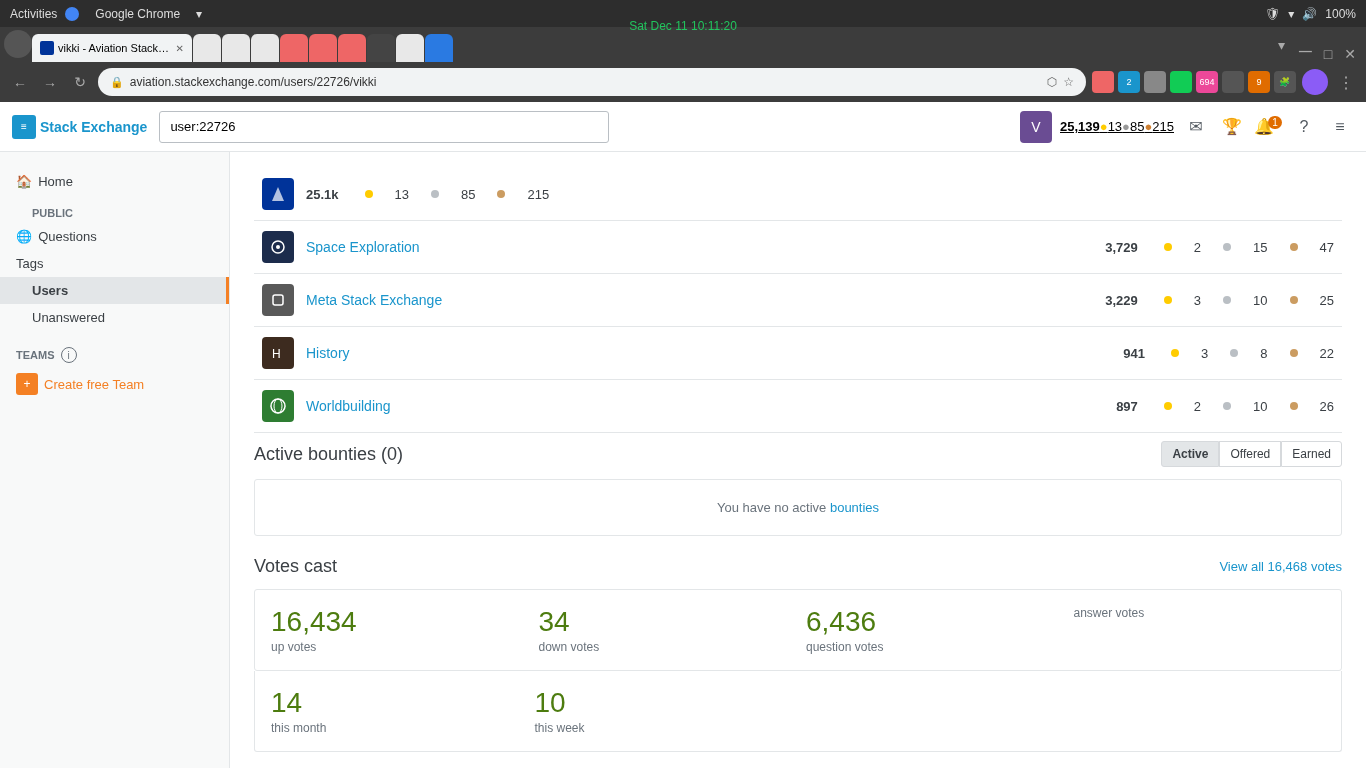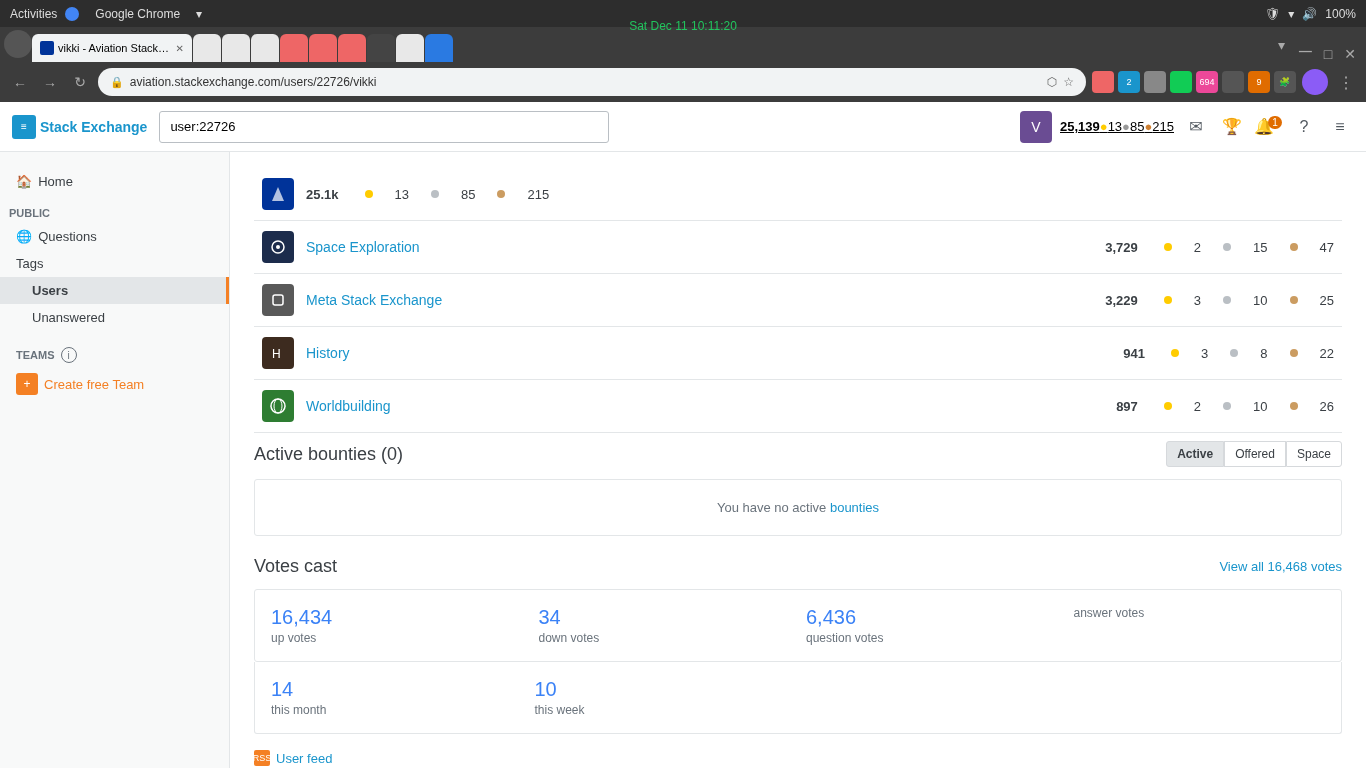--- a/index.html
+++ b/index.html
@@ -125,21 +125,21 @@
     .sidebar-item {
       padding: 6px 16px;
       cursor: pointer;
       color: #3b4045;
       font-size: 13px;
       display: flex;
       align-items: center;
       gap: 6px;
     }
     .sidebar-item.active { background: #e3e6e8; font-weight: bold; border-right: 3px solid #f48024; }
-    .sidebar-section-title { padding: 12px 9px 4px; font-size: 11px; font-weight: bold; color: #6a737c; text-transform: uppercase; }
+    .sidebar-section-title { padding: 12px 32px 4px; font-size: 11px; font-weight: bold; color: #6a737c; text-transform: uppercase; }
     .create-team { display: flex; align-items: center; gap: 6px; padding: 6px 16px; color: #f48024; font-size: 13px; cursor: pointer; }
 
     
     .main-content {
       flex: 1;
       overflow-y: auto;
       padding: 16px 24px;
       background: #fff;
     }
     .community-row {
@@ -195,21 +195,21 @@
     .view-all-link { font-size: 13px; color: #1a95cc; text-decoration: none; cursor: pointer; }
     .votes-grid {
       border: 1px solid #e3e6e8;
       border-radius: 3px;
       padding: 16px;
       display: grid;
       grid-template-columns: 1fr 1fr 1fr 1fr;
       gap: 16px;
     }
     .vote-stat { display: flex; flex-direction: column; }
-    .vote-number { font-size: 20px; color: #3b82f6; margin-bottom: 2px; }
+    .vote-number { font-size: 28px; color: #4d7c0f; margin-bottom: 2px; }
     .vote-label { font-size: 12px; color: #6a737c; }
     .votes-grid-2 {
       border: 1px solid #e3e6e8;
       border-top: none;
       border-radius: 0 0 3px 3px;
       padding: 16px;
       display: grid;
       grid-template-columns: 1fr 1fr 1fr 1fr;
     }
 
@@ -478,21 +478,21 @@
             </div>
           </div>
         </div>
 
         <div>
           <div class="section-header">
             <h2 class="section-title">Active bounties (0)</h2>
             <div class="tab-buttons">
               <button class="tab-btn active-tab">Active</button>
               <button class="tab-btn">Offered</button>
-              <button class="tab-btn">Space</button>
+              <button class="tab-btn">Earned</button>
             </div>
           </div>
           <div class="bounty-empty-box">You have no active <a class="bounties-link">bounties</a></div>
         </div>
 
         <div class="votes-section">
           <div class="section-header">
             <h2 class="section-title">Votes cast</h2>
             <a class="view-all-link">View all 16,468 votes</a>
           </div>

